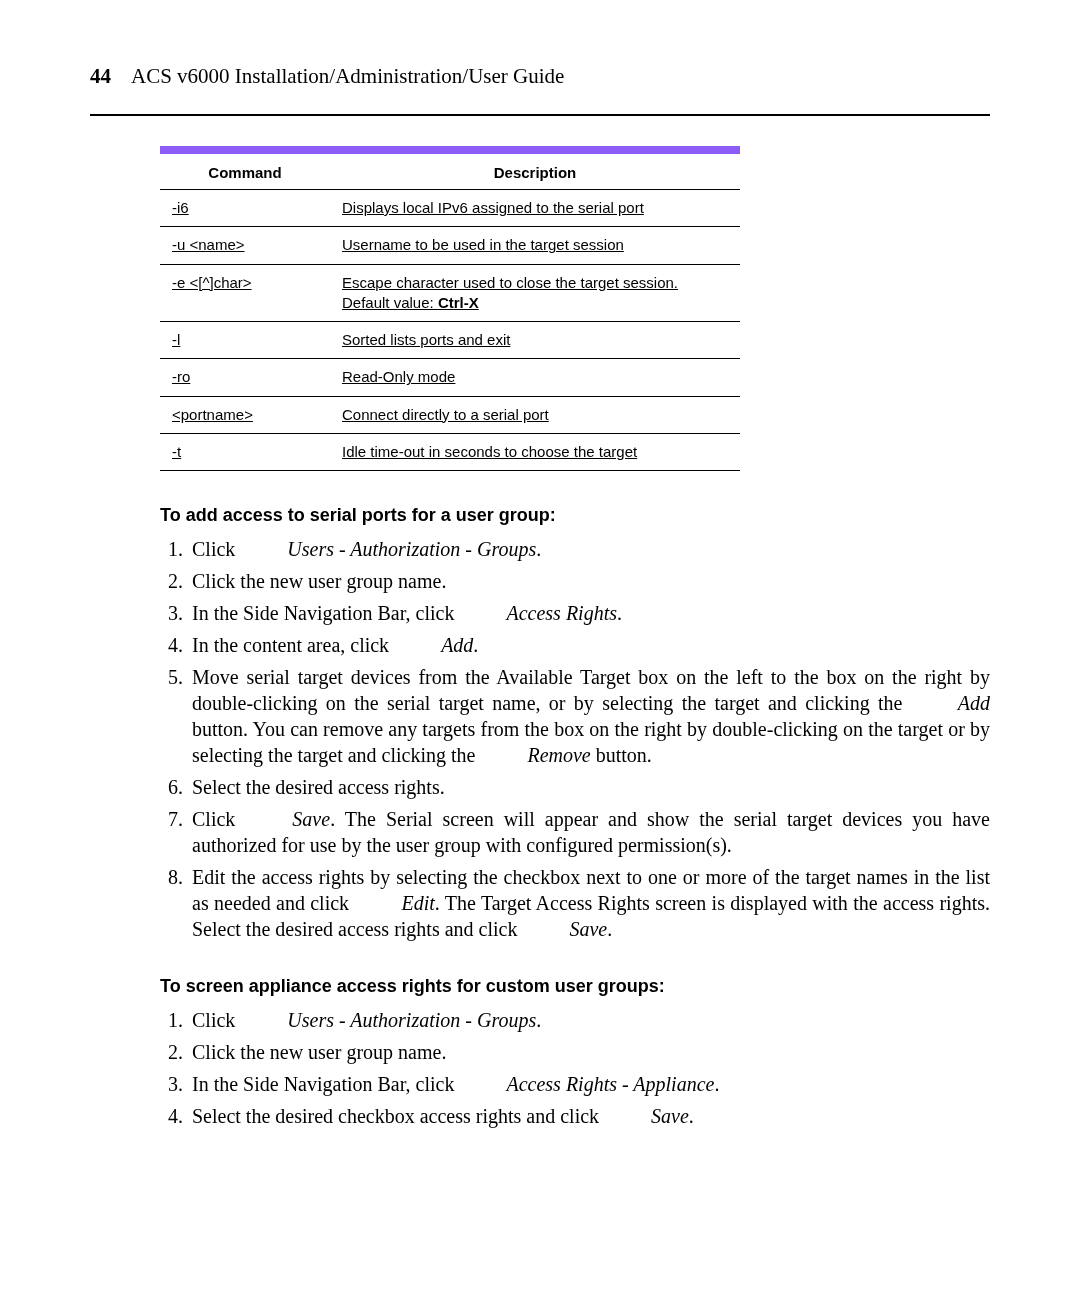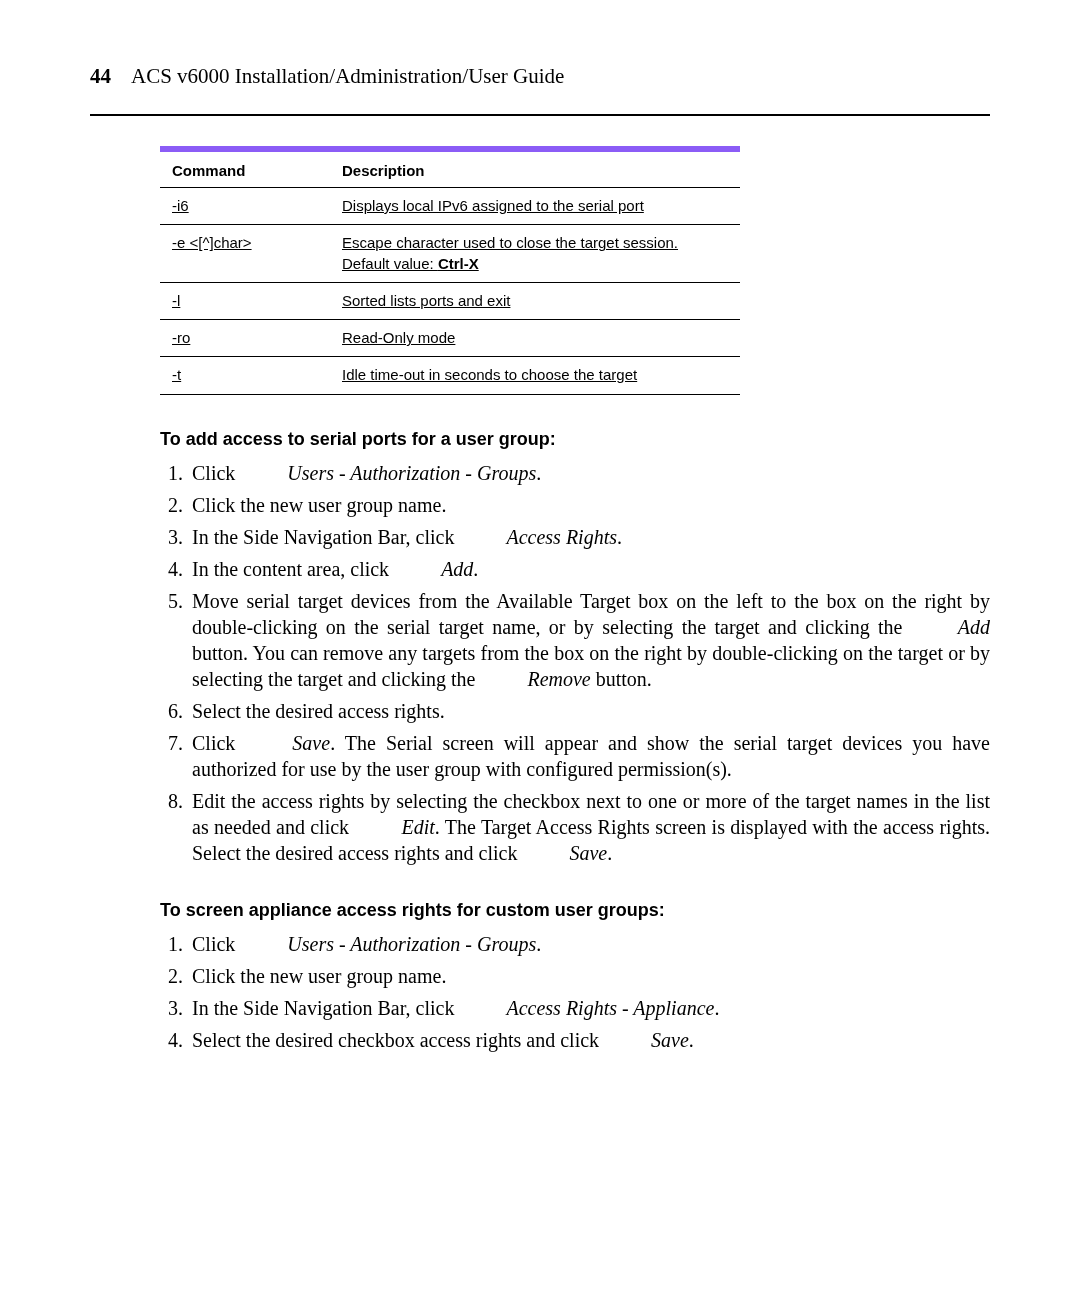--- a/index.html
+++ b/index.html
@@ -31,24 +31,24 @@
   }
 
   .cmd-table {
     border-collapse: collapse;
     width: 580px;
     margin-left: 70px;
     font-family: Arial, Helvetica, sans-serif;
     font-size: 15px;
   }
   .cmd-table th {
-    text-align: left;
+    text-align: center;
     font-weight: bold;
     padding: 10px 12px 8px 12px;
-    border-top: 6px solid #8b5cf6;
+    border-top: 8px solid #8b5cf6;
     border-bottom: 1px solid #000;
   }
   .cmd-table td {
     padding: 8px 12px;
     border-bottom: 1px solid #000;
     vertical-align: top;
     line-height: 1.35;
     text-decoration: underline;
   }
   .cmd-table col.c1 { width: 170px; }
@@ -93,30 +93,38 @@
         <th>Command</th>
         <th>Description</th>
       </tr>
     </thead>
     <tbody>
       <tr>
         <td>-i6</td>
         <td>Displays local IPv6 assigned to the serial port</td>
       </tr>
       <tr>
+        <td>-u &lt;name&gt;</td>
+        <td>Username to be used in the target session</td>
+      </tr>
+      <tr>
         <td>-e &lt;[^]char&gt;</td>
         <td><span>Escape character used to close the target session. Default value: </span><span class="b">Ctrl-X</span></td>
       </tr>
       <tr>
         <td>-l</td>
         <td>Sorted lists ports and exit</td>
       </tr>
       <tr>
         <td>-ro</td>
         <td>Read-Only mode</td>
+      </tr>
+      <tr>
+        <td>&lt;portname&gt;</td>
+        <td>Connect directly to a serial port</td>
       </tr>
       <tr>
         <td>-t</td>
         <td>Idle time-out in seconds to choose the target</td>
       </tr>
     </tbody>
   </table>
 
   <div class="section-title">To add access to serial ports for a user group:</div>
   <ol class="steps">

